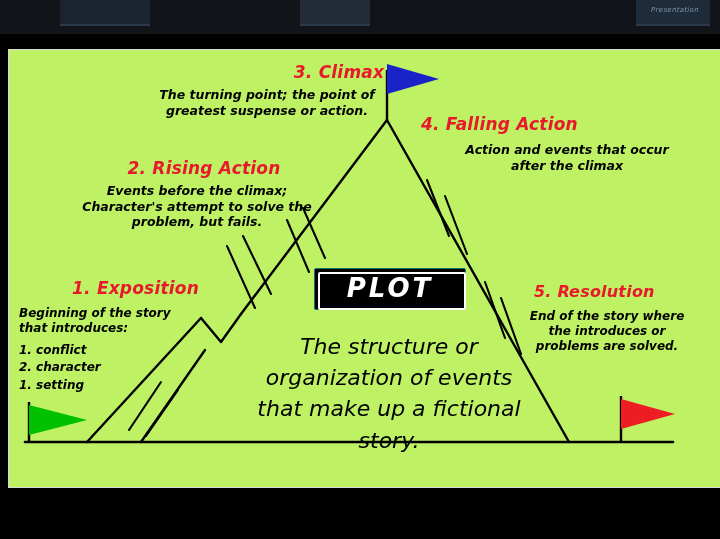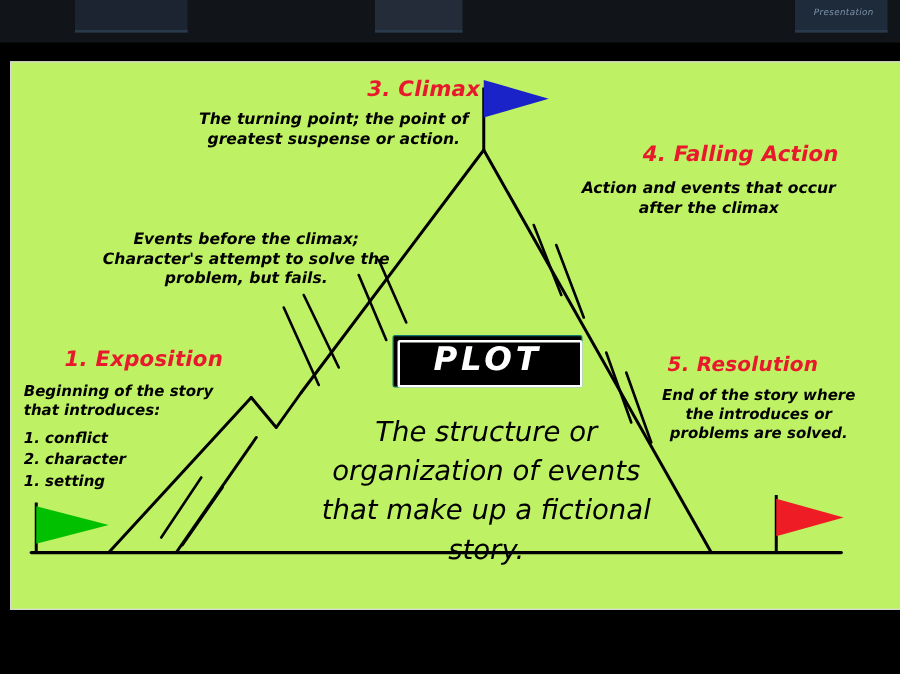--- a/index.html
+++ b/index.html
@@ -121,24 +121,24 @@
     line-height: 1.45;
   }
 
   
   #climax-head   { left: 205px; top: 12px; width: 250px; text-align: center; }
   #climax-body   { left: 128px; top: 37px; width: 260px; text-align: center; }
 
   #rising-head   { left: 80px;  top: 108px; width: 230px; text-align: center; }
   #rising-body   { left: 68px;  top: 133px; width: 240px; text-align: center; }
 
-  #falling-head  { left: 412px; top: 64px; width: 250px; text-align: right; }
+  #falling-head  { left: 412px; top: 64px; width: 250px; text-align: left; }
   #falling-body  { left: 443px; top: 92px; width: 230px; text-align: center; }
 
-  #expo-head     { left: 11px;   top: 228px; width: 190px; text-align: center; }
+  #expo-head     { left: 0;   top: 228px; width: 190px; text-align: right; }
   #expo-body     { left: 10px;  top: 256px; width: 175px; }
   #expo-list     { left: 10px;  top: 292px; width: 150px; }
 
   #res-head      { left: 525px; top: 232px; width: 160px; text-align: left; }
   #res-body      { left: 518px; top: 259px; width: 160px; text-align: center; }
 
   
   #plot-box {
     position: absolute;
     left: 305px;
@@ -240,20 +240,21 @@
 
       <g>
         <line x1="612" y1="392" x2="612" y2="346" stroke="#000000" stroke-width="2.4"></line>
         <polygon points="612,349 666,364 612,379" fill="#ee1c24"></polygon>
       </g>
     </svg>
 
     <div class="txt heading" id="climax-head">3. Climax</div>
     <div class="txt body" id="climax-body">The turning point; the point of greatest suspense or action.</div>
 
+    <div class="txt heading" id="rising-head">2. Rising Action</div>
     <div class="txt body" id="rising-body">Events before the climax; Character's attempt to solve the problem, but fails.</div>
 
     <div class="txt heading" id="falling-head">4. Falling Action</div>
     <div class="txt body" id="falling-body">Action and events that occur after the climax</div>
 
     <div class="txt heading" id="expo-head">1. Exposition</div>
     <div class="txt body lite" id="expo-body">Beginning of the story that introduces:</div>
     <div class="txt list" id="expo-list">
       <div>1. conflict</div>
       <div>2. character</div>

